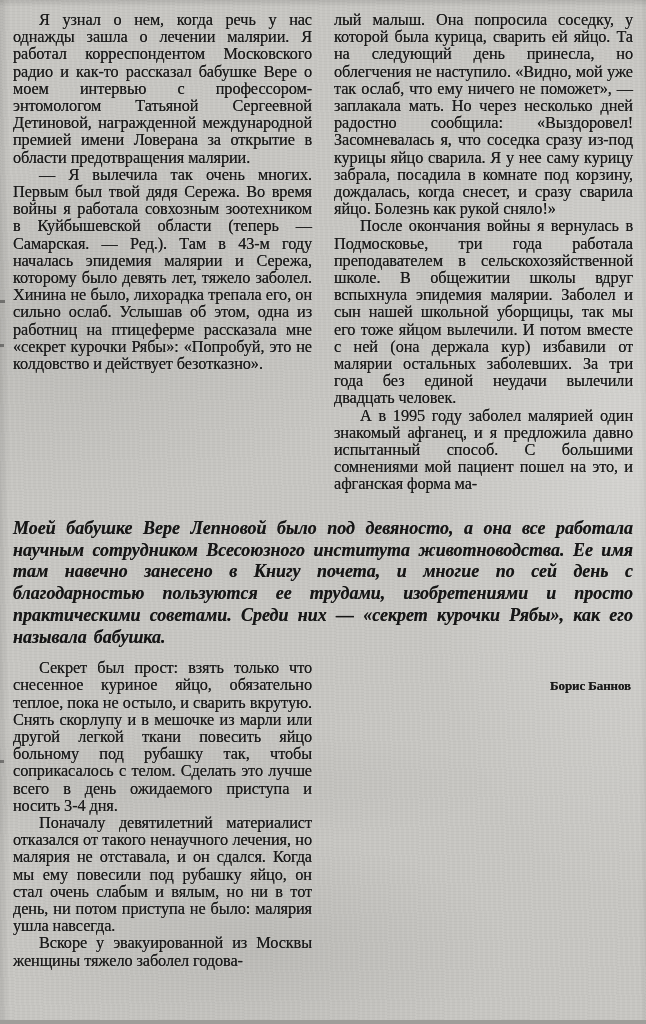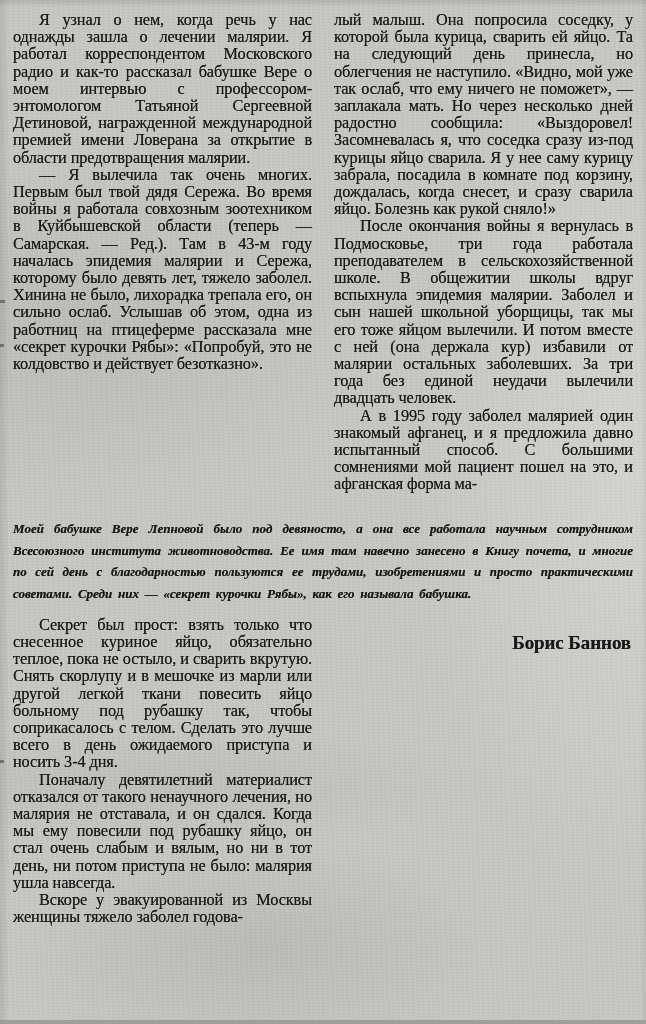--- a/index.html
+++ b/index.html
@@ -42,31 +42,31 @@
     font-weight:700;
     font-size:55px; line-height:58px;
     letter-spacing:-1px;
     color:#141414;
     transform-origin:left top;
     text-shadow:0 0 1px rgba(10,10,10,.55);
   }
   .lede {
     margin:6px 13px 9px;
     font-weight:700; font-style:italic;
-    font-size:13px; line-height:21.7px;
+    font-size:18px; line-height:21.7px;
     text-align:justify;
     word-spacing:2.5px;
     color:#161616;
     text-shadow:0 0 .6px rgba(20,20,20,.7);
   }
   .bottom-section { height:317px; overflow:hidden; padding-top:2px; }
   .author {
     text-align:right;
     font-weight:700;
-    font-size:19px;
+    font-size:13px;
     margin-top:18px;
     padding-right:2px;
     text-indent:0 !important;
   }
   
   .smudge { position:absolute; left:0; background:rgba(30,30,30,.45); }
   .smudge.s1 { top:300px; width:5px; height:3px; }
   .smudge.s2 { top:344px; width:4px; height:3px; }
   .smudge.s3 { top:760px; width:4px; height:3px; }
 </style>

